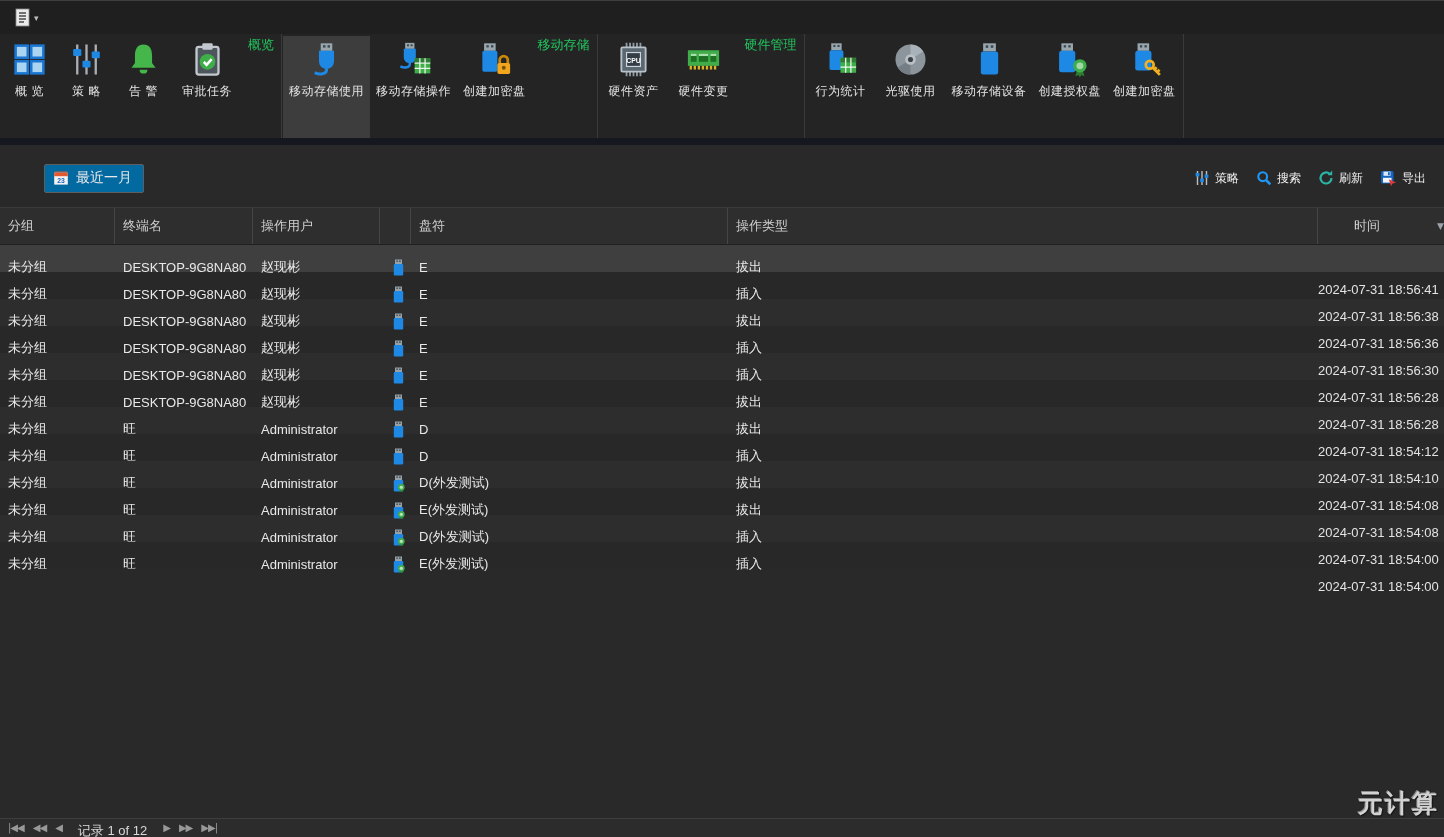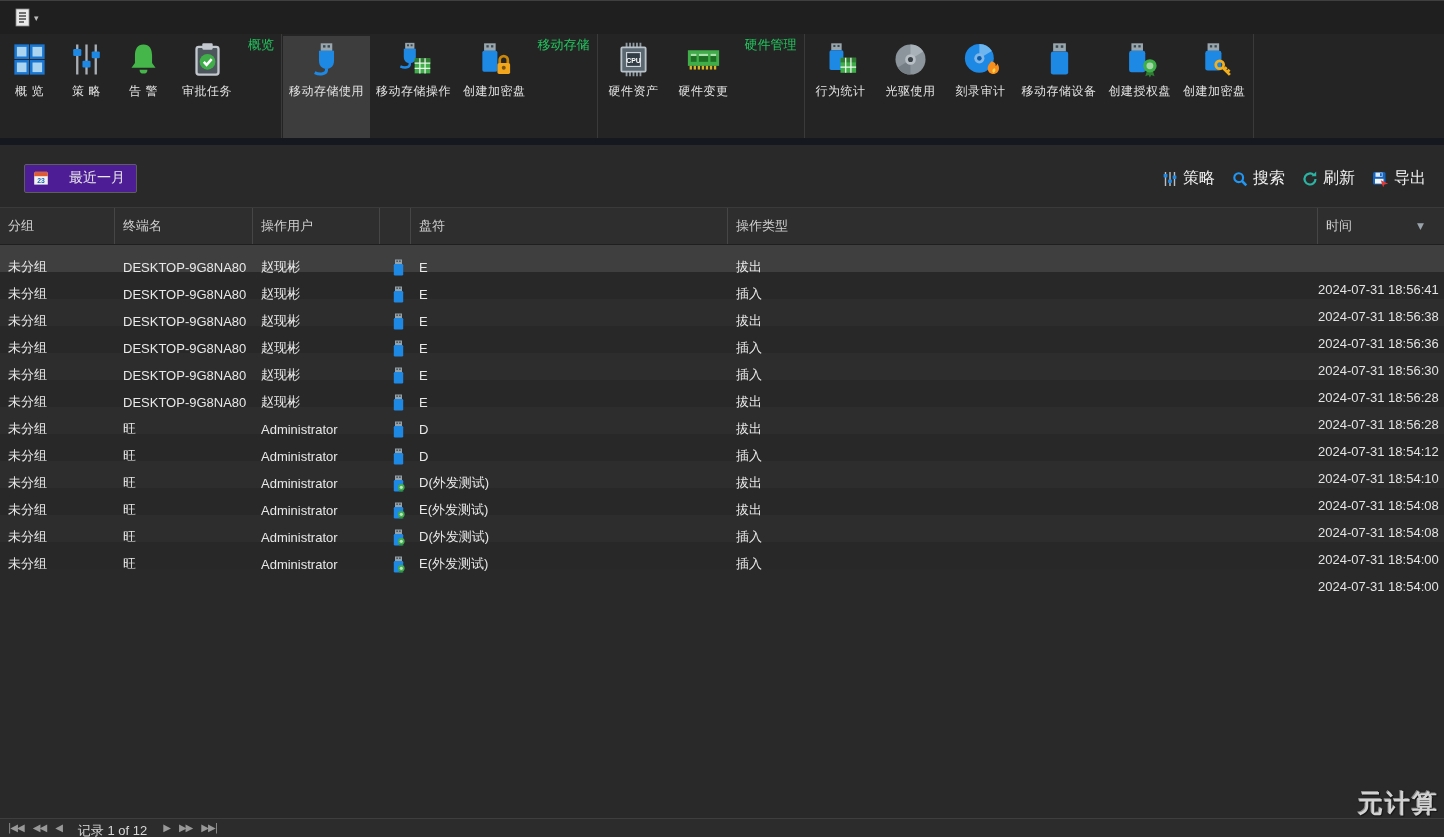--- a/index.html
+++ b/index.html
@@ -37,39 +37,40 @@
   .ribbon-button.selected { background:#3d3d3d; }
   .ribbon-button .icon svg { width:37px; height:37px; }
   .rb-label { font-size:12px; color:#e3e3e3; margin-top:5px; white-space:nowrap; letter-spacing:0.5px; }
   .ribbon-group-label { text-align:center; font-size:13px; color:#22c55e; padding:2px 6px 6px; }
   .ribbon-band { height:7px; background:#15181f; }
 
   
   .content { position:absolute; top:144px; left:0; right:0; bottom:0; background:#292929; }
   .filter-row { display:flex; align-items:center; justify-content:space-between; padding:19px 18px 10px 24px; }
   .date-filter-btn {
-    display:flex; align-items:center; gap:20px; background:#4c1d95; border:1px solid #5e5e5e;
+    display:flex; align-items:center; gap:7px; background:#0369a1; border:1px solid #5e5e5e;
     color:#e8e8e8; font-size:14px; padding:4px 11px 5px 8px; border-radius:2px; cursor:pointer;
     font-family:"Liberation Sans", sans-serif;
+    margin-left:20px;
   }
   .toolbar-actions { display:flex; align-items:center; gap:17px; }
-  .toolbar-action { display:flex; align-items:center; gap:5px; color:#efefef; font-size:16px; cursor:pointer; }
+  .toolbar-action { display:flex; align-items:flex-start; gap:5px; color:#efefef; font-size:12px; cursor:pointer; }
 
   
   .table { margin-top:4px; --cols:115px 138px 127px 31px 317px 590px 126px; }
   .thead {
     display:grid; grid-template-columns:var(--cols); height:38px; align-items:center;
     background:#2e2e2e; border-top:1px solid #3a3a3a; border-bottom:1px solid #1f1f1f;
   }
   .th {
     color:#d0d0d0; font-size:13px; padding-left:8px; height:100%;
     display:flex; align-items:center; border-right:1px solid #464646; cursor:pointer;
     overflow:hidden; white-space:nowrap;
   }
-  .th:last-child { border-right:none; justify-content:space-between; padding-right:20px; }
+  .th:last-child { border-right:none; justify-content:space-between; padding-right:0;margin-left:28px; }
   .sort-arrow { color:#9aa2aa; font-size:9px; font-family:"DejaVu Sans", sans-serif; }
   .trow { display:grid; grid-template-columns:var(--cols); height:27px; align-items:center; cursor:pointer; }
   .trow.even { background:#2d2d2d; }
   .trow.odd  { background:#282828; }
   .trow.selected { background:#3f3f3f; }
   .td { font-size:13px; color:#e8e8e8; padding-left:8px; white-space:nowrap; overflow:hidden; }
   .td.icon-cell { padding-left:12px; display:flex; align-items:center; }
   .td.icon-cell svg { width:13px; height:17px; }
   .td.time-cell { text-align:right; padding-right:8px; padding-left:0; color:#e3e3e3;margin-top:44px; }
 
@@ -267,33 +268,20 @@
             <span class="icon">
               <svg viewBox="0 0 32 32">
                 <circle cx="16" cy="16" r="13" fill="#8d959c"></circle>
                 <path d="M16 3a13 13 0 0 1 11 6l-8 5a4.8 4.8 0 0 0-3-1.6z" fill="#aab2b9"></path>
                 <path d="M16 29a13 13 0 0 1-11-6l8-5a4.8 4.8 0 0 0 3 1.6z" fill="#767e85"></path>
                 <circle cx="16" cy="16" r="4.6" fill="#b9c1c7"></circle>
                 <circle cx="16" cy="16" r="2.2" fill="#3a4147"></circle>
               </svg>
             </span>
             <div class="rb-label">光驱使用</div>
-          </div>
-          <div class="ribbon-button">
-            <span class="icon">
-              <svg viewBox="0 0 32 32">
-                <circle cx="15" cy="15" r="12.5" fill="#1e88e5"></circle>
-                <path d="M15 2.5a12.5 12.5 0 0 1 10.8 6.2l-7.9 4.6a3.4 3.4 0 0 0-2.9-1.7z" fill="#6db5ee"></path>
-                <circle cx="15" cy="15" r="4.4" fill="#7fb8e8"></circle>
-                <circle cx="15" cy="15" r="2" fill="#0d5cab"></circle>
-                <path d="M25.5 17.5c-2.2 2.3-3.3 4-3.3 6 0 2.9 2.1 5 4.9 5 2.7 0 4.9-2.1 4.9-5 0-1.5-.6-2.9-1.6-4-.1 1-.5 1.7-1.3 2.1.4-2.1-.9-3.4-3.6-4.1z" fill="#f78f1e"></path>
-                <path d="M27 24c-.9 1-.9 2.2-.1 3.5 1.3-.3 2-1.2 2-2.4 0-.6-.2-1.2-.6-1.7-.2.6-.6.8-1.3.6z" fill="#ffd54f"></path>
-              </svg>
-            </span>
-            <div class="rb-label">刻录审计</div>
           </div>
           <div class="ribbon-button compact">
             <span class="icon">
               <svg viewBox="0 0 32 32">
                 <rect x="10.5" y="2" width="11" height="7" fill="#9aa6ad"></rect>
                 <rect x="12.7" y="3.7" width="2.2" height="2.2" fill="#3a474f"></rect>
                 <rect x="17.1" y="3.7" width="2.2" height="2.2" fill="#3a474f"></rect>
                 <rect x="8.5" y="9" width="15" height="20" rx="2" fill="#1e88e5"></rect>
               </svg>
             </span>

